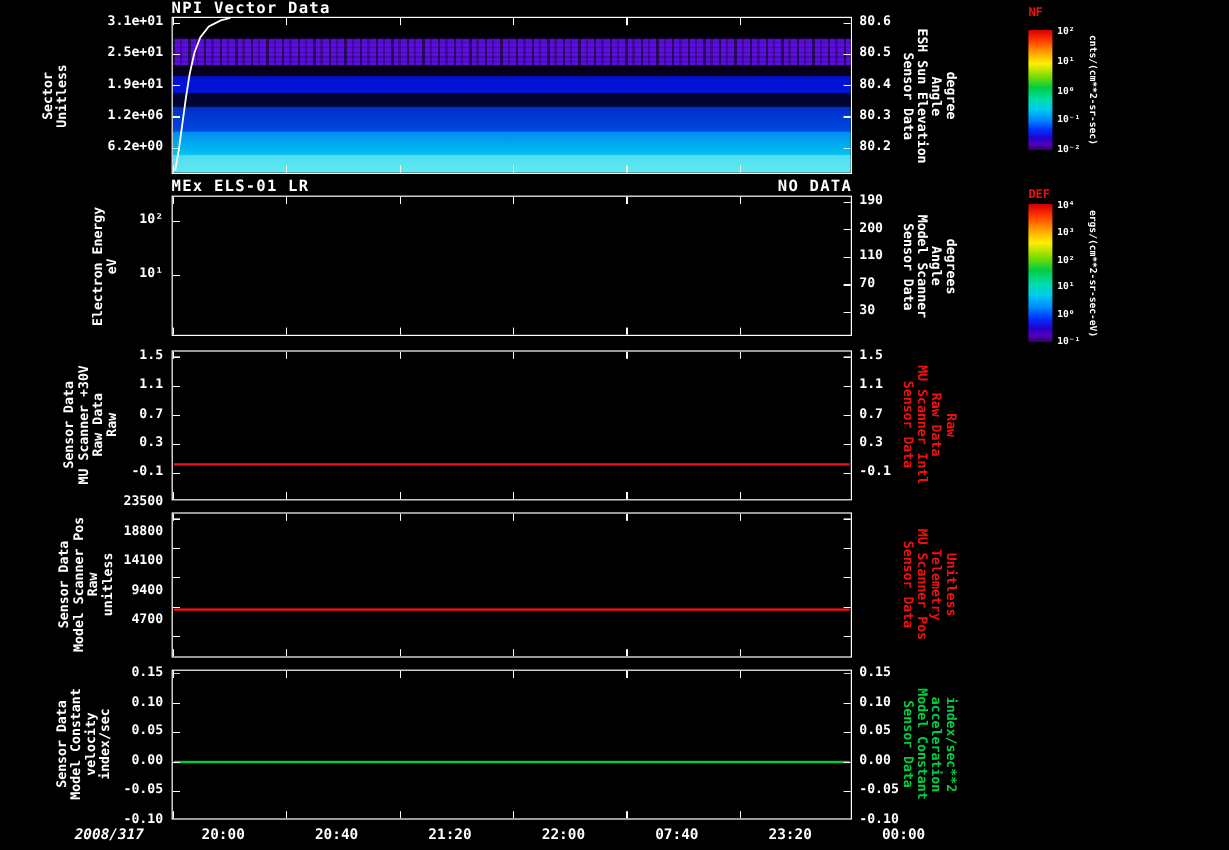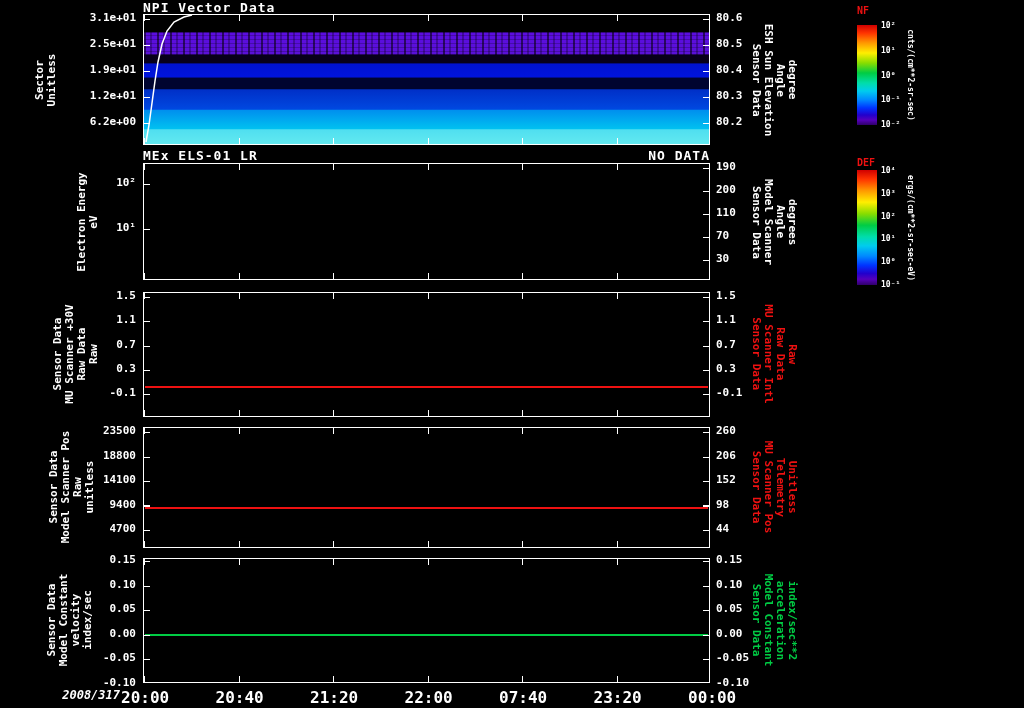--- a/index.html
+++ b/index.html
@@ -11,21 +11,21 @@
            font-size:11px;line-height:12px;white-space:nowrap;}
   .tickcol span{display:block;height:12px;}
   .ta-r{text-align:right;}
   .cbt{font-size:8px;line-height:9px;}
   .cbt span{height:9px;}
   .hlabel{position:absolute;transform:translate(-50%,-50%) rotate(-90deg);text-align:center;
           font-size:11px;line-height:12px;white-space:nowrap;}
   .vlabel{position:absolute;writing-mode:vertical-lr;transform:translateY(-50%);
           font-size:11px;line-height:12px;white-space:nowrap;text-align:center;}
   .vunits{position:absolute;writing-mode:vertical-lr;transform:translateY(-50%);font-size:8px;white-space:nowrap;}
-  .xtickrow{position:absolute;display:flex;justify-content:space-between;font-size:16px;}
+  .xtickrow{position:absolute;display:flex;justify-content:space-between;font-size:12px;margin-left:43px;}
   .xtickrow span{display:block;width:44px;text-align:center;}
   .dateline{position:absolute;font-size:12px;text-align:right;}
   .spec-bg{position:absolute;left:0;top:0;right:0;bottom:0;
     background:linear-gradient(180deg,#000 0%,#000 13%,#5b0de0 14%,#5a10d8 30%,#08001a 31%,#08001a 37%,
       #0012d0 38%,#0014dc 48%,#000430 49%,#000430 57%,#0030c8 58%,#0048e0 73%,#0090ee 74%,#00c0f0 88%,
       #50dff0 89%,#62e9f0 100%);}
   .speckle{position:absolute;left:0;right:0;top:13.5%;height:17.5%;
     background:repeating-linear-gradient(90deg,rgba(0,0,0,.55) 0 2px,transparent 2px 6px,rgba(0,0,0,.28) 6px 8px,transparent 8px 13px),
                repeating-linear-gradient(0deg,transparent 0 3px,rgba(0,0,0,.22) 3px 4px);}
   .suncurve{position:absolute;left:0;top:0;}
@@ -55,21 +55,21 @@
     <div class="ts-x" style="top:0;"></div>
     <div class="ts-x" style="bottom:0;"></div>
     <div class="ts-y" style="left:0;top:4px;height:105px;--s:26px;"></div>
     <div class="ts-y" style="right:0;top:4px;height:105px;--s:26px;"></div>
   </div>
 
   <div class="tickcol ta-r" style="left:72px;top:12px;width:64px;height:116px;">
       <span>3.1e+01</span>
       <span>2.5e+01</span>
       <span>1.9e+01</span>
-      <span>1.2e+01</span>
+      <span>1.2e+06</span>
       <span>6.2e+00</span>
     </div>
   <div class="tickcol" style="left:716px;top:12px;width:44px;height:116px;">
       <span>80.6</span>
       <span>80.5</span>
       <span>80.4</span>
       <span>80.3</span>
       <span>80.2</span>
     </div>
 
@@ -180,33 +180,26 @@
   </div>
 
   <div class="panel" style="left:143px;top:427px;width:567px;height:121px;">
     <div class="dataline" style="top:79px;background:#ee1111;"></div>
     <div class="ts-x" style="top:0;"></div>
     <div class="ts-x" style="bottom:0;"></div>
     <div class="ts-y" style="left:0;top:4px;height:99px;--s:24.5px;"></div>
     <div class="ts-y" style="right:0;top:4px;height:99px;--s:24.5px;"></div>
   </div>
 
-  <div class="tickcol ta-r" style="left:76px;top:425px;width:60px;height:110px;">
+  <div class="tickcol ta-r" style="left:76px;top:412px;width:60px;height:110px;">
       <span>23500</span>
       <span>18800</span>
       <span>14100</span>
       <span>9400</span>
       <span>4700</span>
-    </div>
-  <div class="tickcol" style="left:716px;top:425px;width:44px;height:110px;">
-      <span>260</span>
-      <span>206</span>
-      <span>152</span>
-      <span>98</span>
-      <span>44</span>
     </div>
 
   <div class="hlabel" style="left:72px;top:487px;">
     <div>Sensor Data</div>
     <div>Model Scanner Pos</div>
     <div>Raw</div>
     <div>unitless</div>
   </div>
 
   <div class="vlabel" style="left:750px;top:487px;color:#ee1111;">

